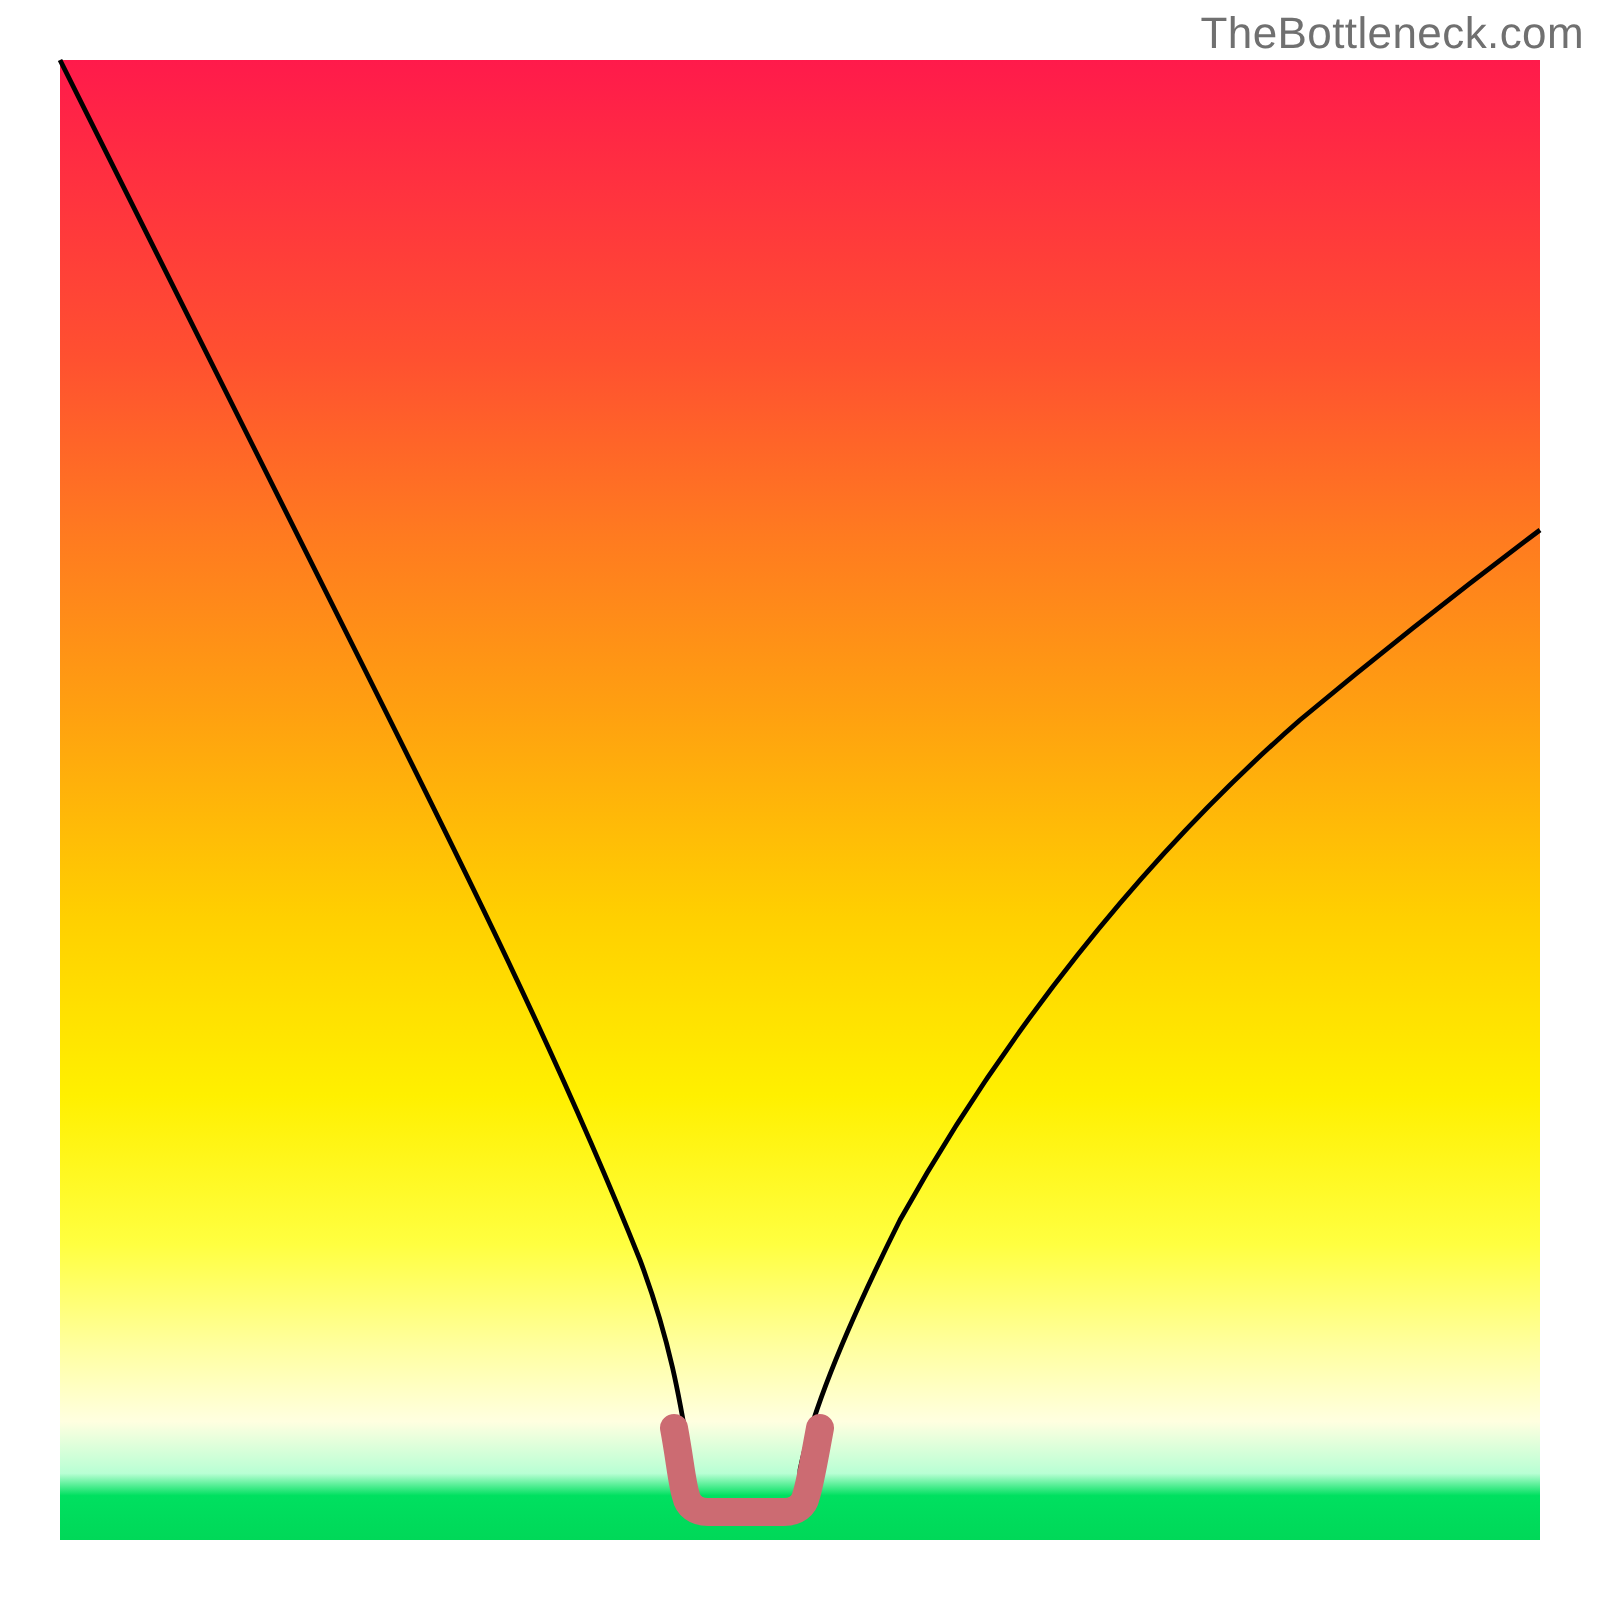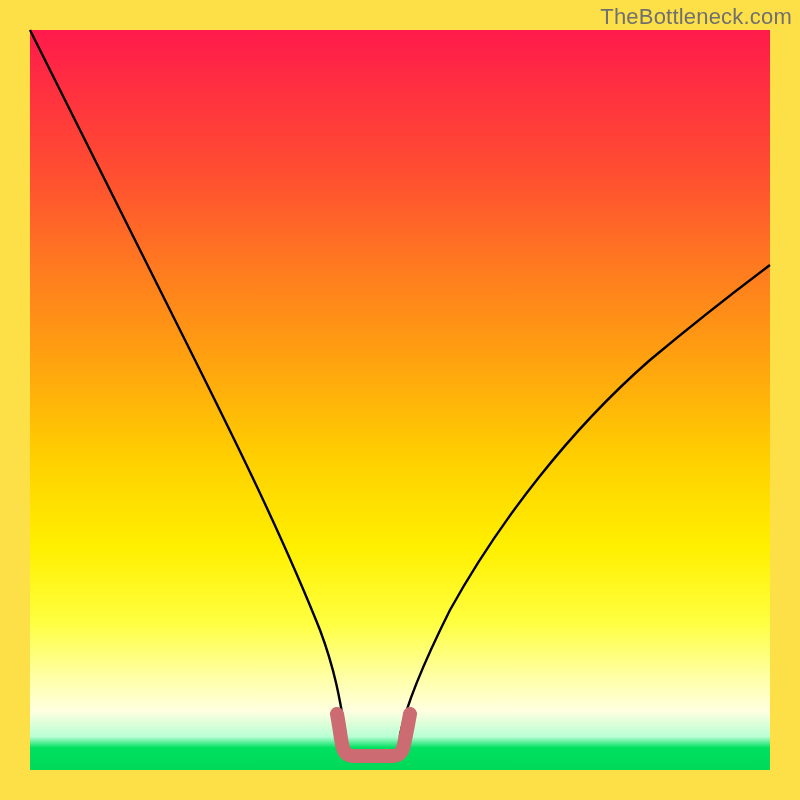--- a/index.html
+++ b/index.html
@@ -10,21 +10,21 @@
     background: #000;
     overflow: hidden;
     font-family: Arial, Helvetica, sans-serif;
   }
   .frame {
     position: absolute;
     left: 0;
     top: 0;
     width: 800px;
     height: 800px;
-    background: #fde047;
+    background: #ffffff;
   }
   .plot-area {
     position: absolute;
     left: 30px;
     top: 30px;
     width: 740px;
     height: 740px;
     background: linear-gradient(to bottom,
       #ff1a4b 0%,
       #ff3040 8%,

